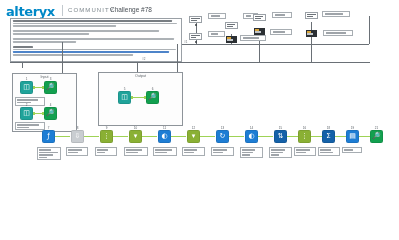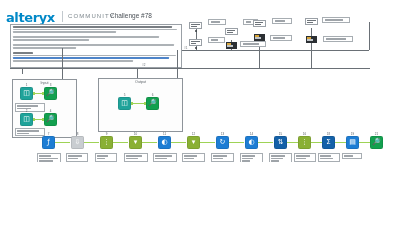--- a/index.html
+++ b/index.html
@@ -2,21 +2,21 @@
 <html><head>
 <meta charset="utf-8">
 <style>
   html,body{margin:0;padding:0;}
   body{
     width:399px;height:162px;overflow:hidden;
     background:#ffffff;
     font-family:"Liberation Sans", sans-serif;
     position:relative;
   }
-  #canvas{position:absolute;left:0;top:6px;width:399px;height:162px;}
+  #canvas{position:absolute;left:0;top:0;width:399px;height:162px;}
 
   
   .logo{
     position:absolute;left:6px;top:4px;
     font-family:"DejaVu Sans", sans-serif;
     font-size:13px;font-weight:700;letter-spacing:-0.4px;
     color:#0088c7;
   }
   .logo-div{
     position:absolute;left:62px;top:5px;width:1px;height:11px;

